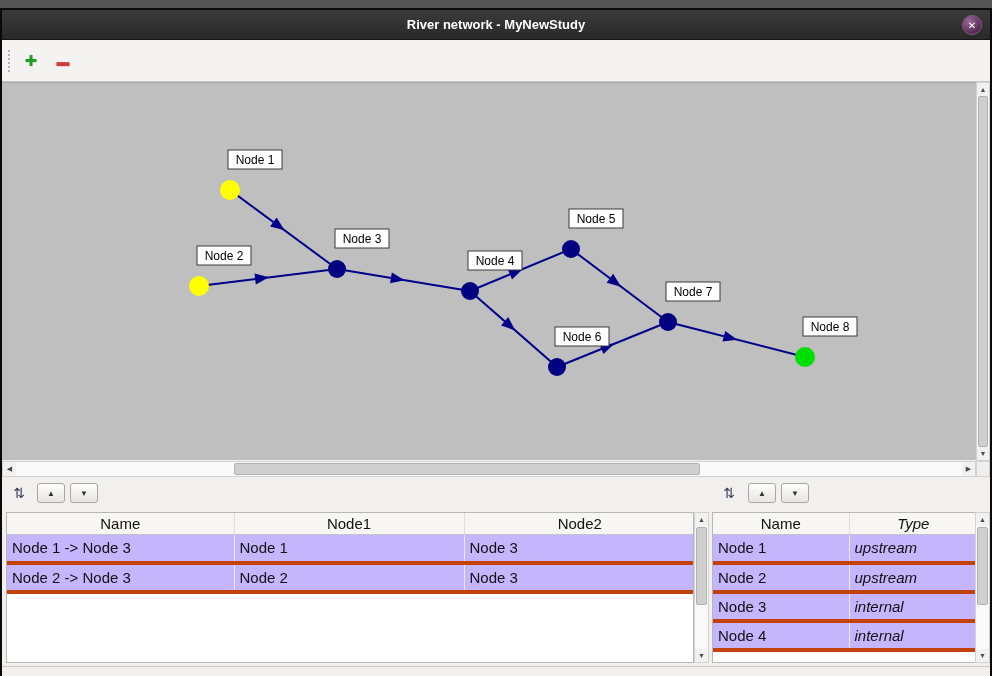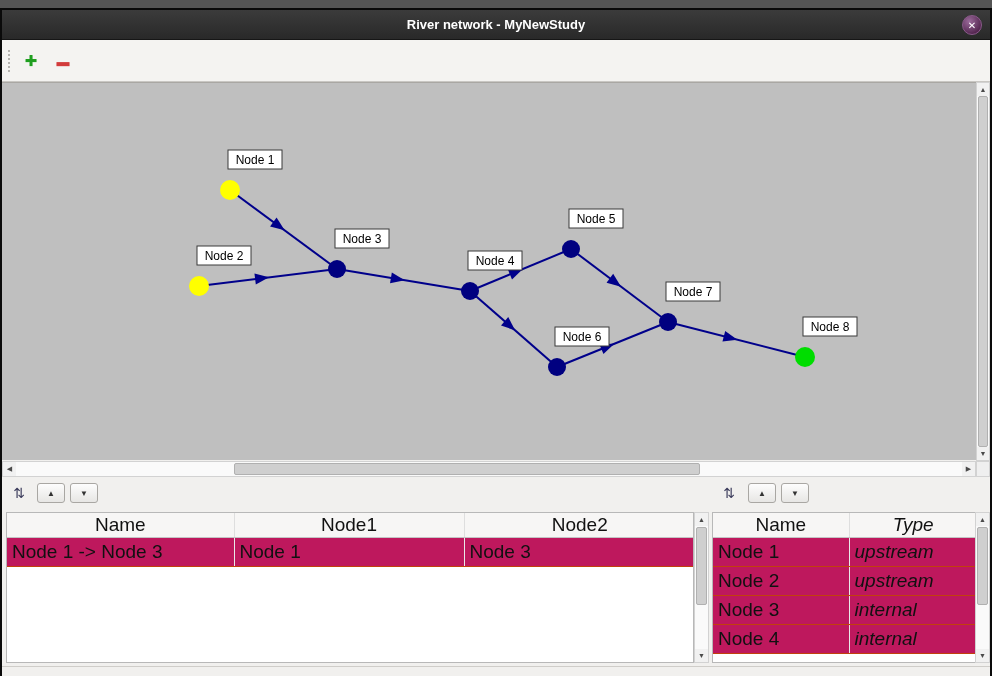--- a/index.html
+++ b/index.html
@@ -90,30 +90,30 @@
   .down-left { left:68px; top:473px; width:28px; height:20px; }
   .sort-right { left:716px; top:472px; }
   .up-right   { left:746px; top:473px; width:28px; height:20px; }
   .down-right { left:779px; top:473px; width:28px; height:20px; }
   
   .grid-wrap {
     position:absolute; background:#ffffff; border:1px solid #b8b8b8; overflow:hidden;
   }
   .wrap-links { left:4px; top:502px; width:688px; height:151px; }
   .wrap-nodes { left:710px; top:502px; width:264px; height:151px; }
-  .grid { width:100%; border-collapse:collapse; table-layout:fixed; font-size:19px; }
+  .grid { width:100%; border-collapse:collapse; table-layout:fixed; font-size:15px; }
   .grid th {
     height:21px; font-weight:normal; text-align:center;
     background:#f7f6f5; border-right:1px solid #dedede; border-bottom:1px solid #c4c4c4;
     overflow:hidden; white-space:nowrap;
   }
   .grid td {
     height:29px; padding:0 5px; text-align:left;
-    border-right:1px solid #e9e9e9; border-bottom:1px solid #c2410c;
-    overflow:hidden; white-space:nowrap; background:#be185d;
+    border-right:1px solid #e9e9e9; border-bottom:4px solid #c2410c;
+    overflow:hidden; white-space:nowrap; background:#c4b5fd;
   }
   .grid th:last-child, .grid td:last-child { border-right:none; }
   .links-grid th:nth-child(1), .links-grid td:nth-child(1) { width:227px; }
   .links-grid th:nth-child(2), .links-grid td:nth-child(2) { width:230px; }
   .links-grid th:nth-child(3), .links-grid td:nth-child(3) { width:231px; }
   .nodes-grid th:nth-child(1), .nodes-grid td:nth-child(1) { width:136px; }
   .nodes-grid th:nth-child(2), .nodes-grid td:nth-child(2) { width:128px;font-style:italic; }
   
   .vscroll-links { left:692px; top:502px; width:15px; height:151px; }
   .vscroll-nodes { left:973px; top:502px; width:15px; height:151px; }
@@ -256,20 +256,25 @@
             <th>Node1</th>
             <th>Node2</th>
           </tr>
         </thead>
         <tbody>
           <tr>
             <td>Node 1 -&gt; Node 3</td>
             <td>Node 1</td>
             <td>Node 3</td>
           </tr>
+          <tr>
+            <td>Node 2 -&gt; Node 3</td>
+            <td>Node 2</td>
+            <td>Node 3</td>
+          </tr>
         </tbody>
       </table>
   </div>
   <div class="scrollbar vscroll-links">
     <button class="sb-btn sb-up">
         <span>▲</span>
       </button>
     <div class="sb-thumb"></div>
     <button class="sb-btn sb-down">
         <span>▼</span>

